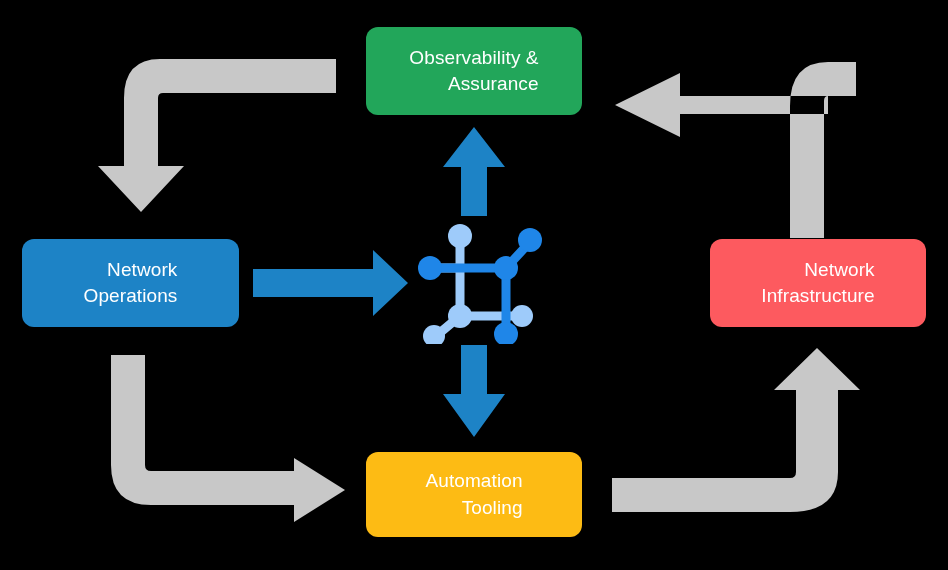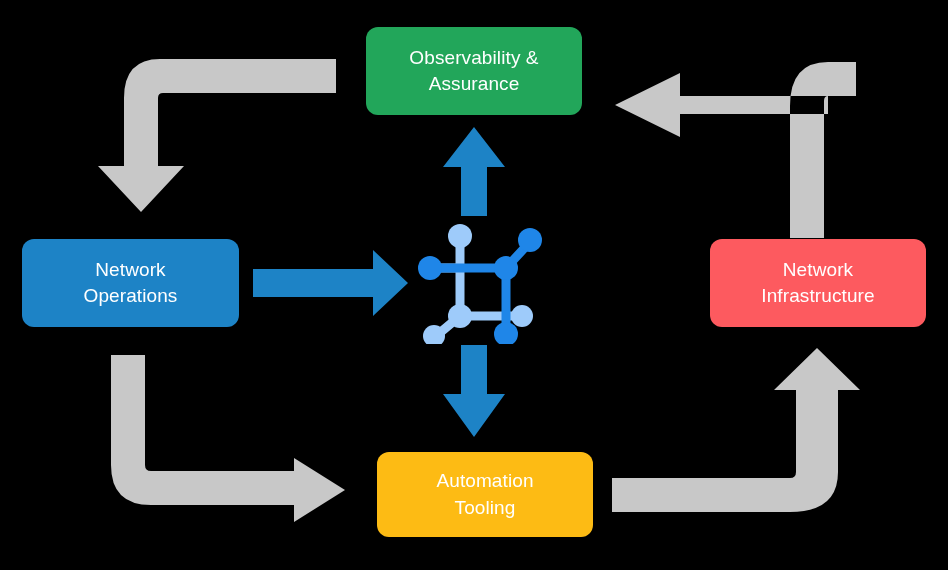--- a/index.html
+++ b/index.html
@@ -14,21 +14,21 @@
     background: #000000;
     overflow: hidden;
     font-family: "Liberation Sans", sans-serif;
   }
   .node-box {
     position: absolute;
     border-radius: 12px;
     display: flex;
     align-items: center;
     justify-content: center;
-    text-align: center;
+    text-align: right;
     color: #ffffff;
     font-size: 19px;
     font-weight: 400;
     line-height: 1.38;
     letter-spacing: 0.1px;
     box-sizing: border-box;
     padding: 4px 0;
     white-space: pre-line;
   }
   #box-observability {
@@ -115,18 +115,18 @@
   <div class="node-box" id="box-network-operations" style="background: rgb(29, 131, 198);">
     <span>Network
 Operations</span>
   </div>
 
   <div class="node-box" id="box-network-infrastructure" style="background: rgb(253, 90, 95);">
     <span>Network
 Infrastructure</span>
   </div>
 
-  <div class="node-box" id="box-automation-tooling" style="background: rgb(253, 187, 20); margin-left: 11px;">
+  <div class="node-box" id="box-automation-tooling" style="background: rgb(253, 187, 20);">
     <span>Automation
 Tooling</span>
   </div>
 
 </div>
 
 </body></html>

